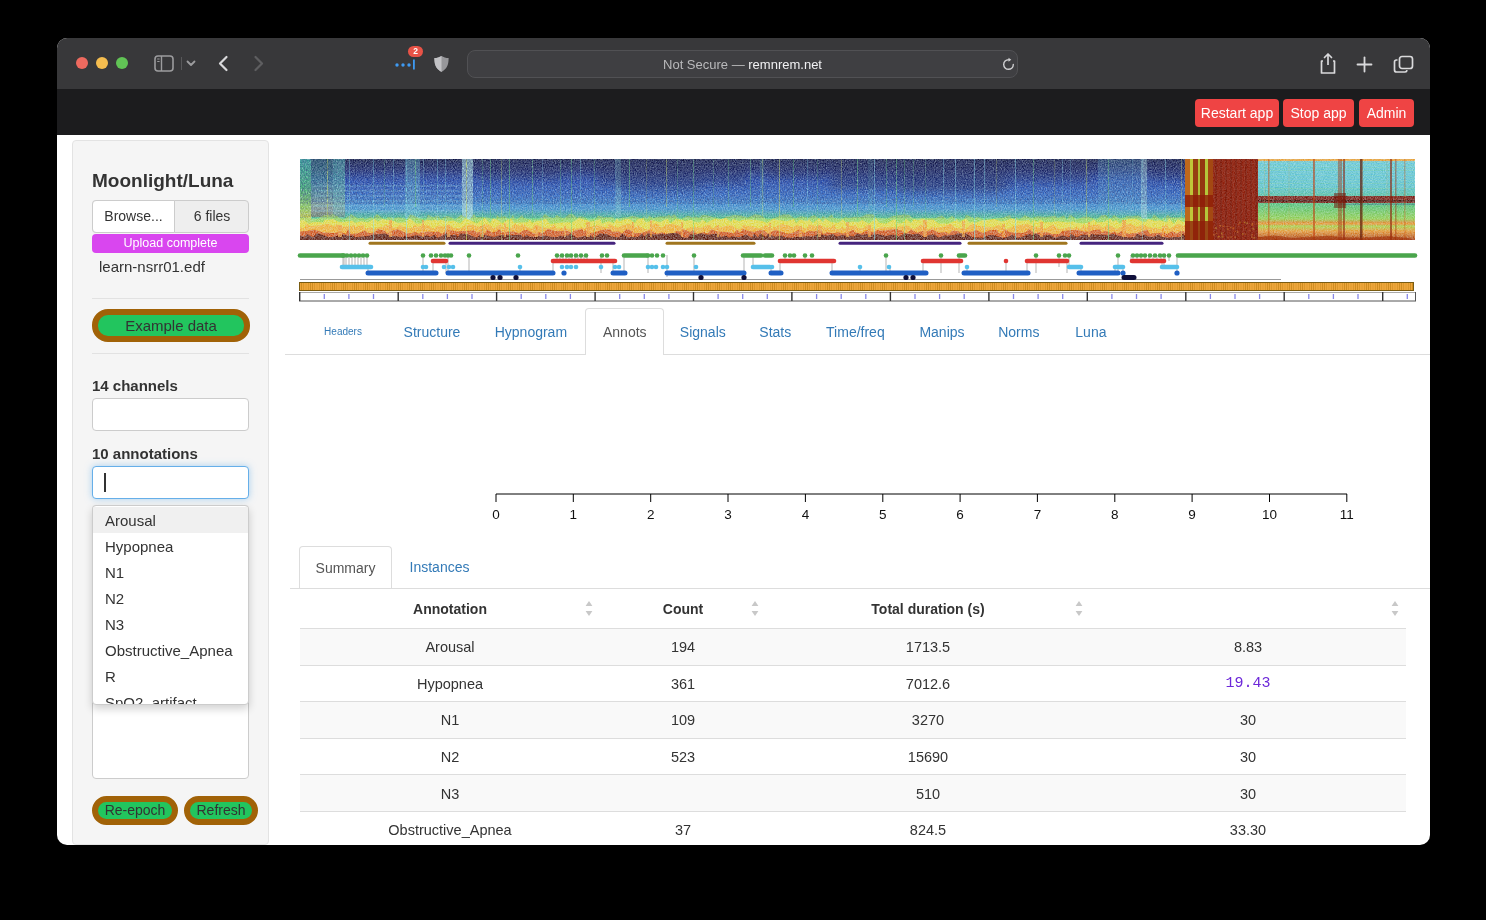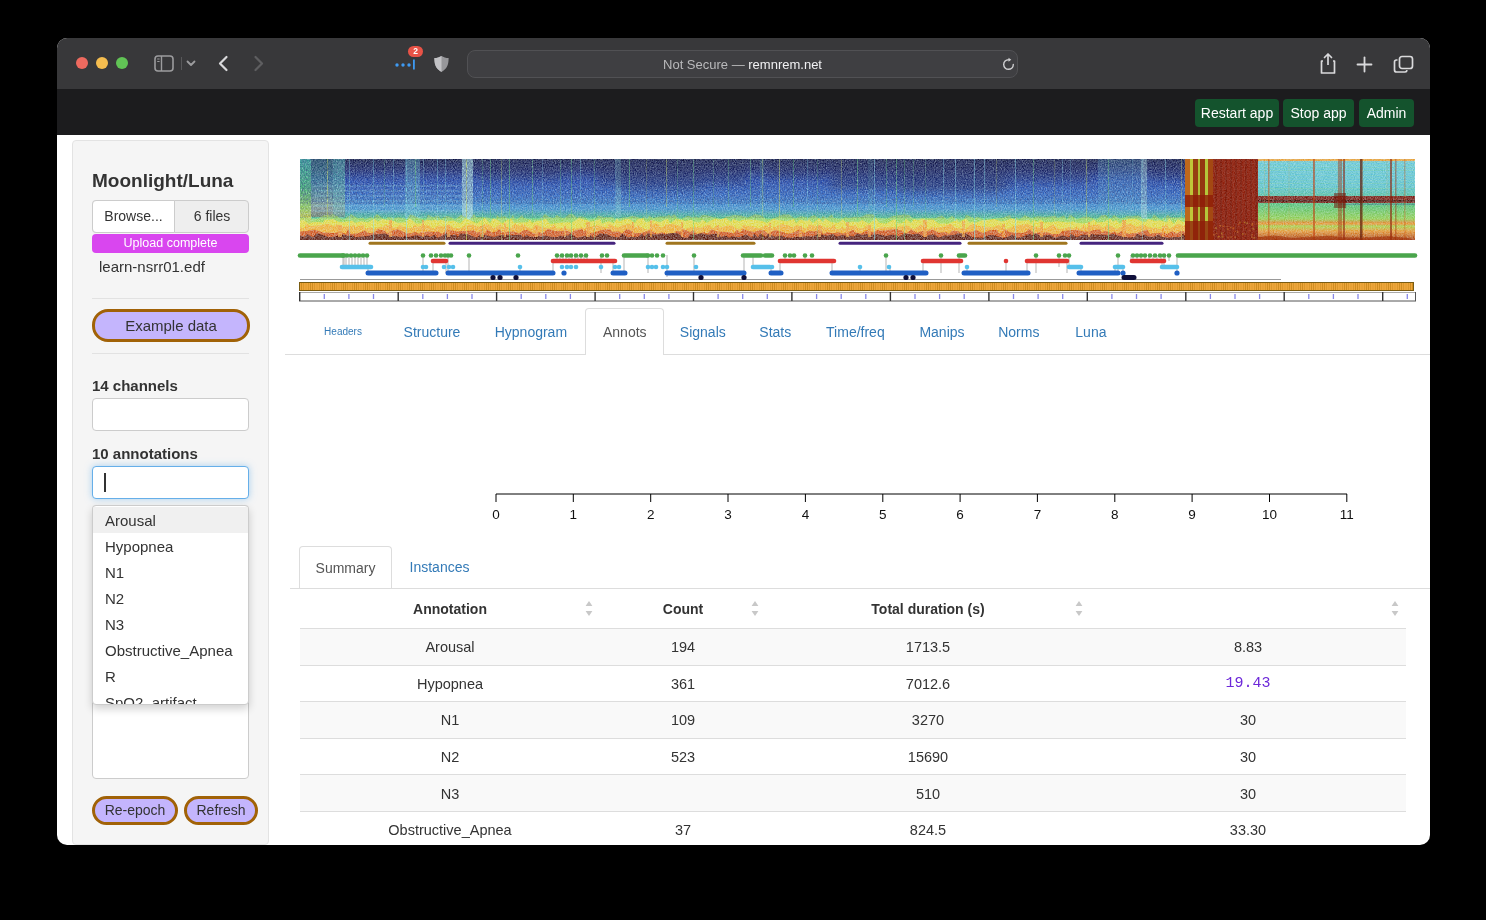--- a/index.html
+++ b/index.html
@@ -1,19 +1,19 @@
 <!DOCTYPE html>
 <html><head><meta charset="utf-8"><style>
 html,body{margin:0;padding:0;background:#000;width:1486px;height:920px;overflow:hidden;}
 *{box-sizing:border-box;}
 body{font-family:"Liberation Sans",sans-serif;}
 #win{position:absolute;left:57px;top:38px;width:1373px;height:807px;border-radius:10px;overflow:hidden;background:#fff;}
 .ab{position:absolute;}
-.btnw{position:absolute;background:#c4b5fd;border:3px solid #a16207;border-radius:16px;color:#333;display:flex;align-items:center;justify-content:center;}
-.navbtn{position:absolute;background:#14532d;border-radius:4px;color:#fff;font-size:14px;display:flex;align-items:center;justify-content:center;}
+.btnw{position:absolute;background:#22c55e;border:6px solid #a16207;border-radius:16px;color:#333;display:flex;align-items:center;justify-content:center;}
+.navbtn{position:absolute;background:#ef4444;border-radius:4px;color:#fff;font-size:14px;display:flex;align-items:center;justify-content:center;}
 </style></head><body>
 <div id="win">
 
 <div class="ab" style="left:0;top:0;width:1373px;height:51px;background:#38383a;"></div>
 <div class="ab" style="left:19px;top:19px;width:12px;height:12px;border-radius:6px;background:#ee6a5f;"></div>
 <div class="ab" style="left:39px;top:19px;width:12px;height:12px;border-radius:6px;background:#f5bd4f;"></div>
 <div class="ab" style="left:59px;top:19px;width:12px;height:12px;border-radius:6px;background:#61c455;"></div>
 <svg class="ab" style="left:97px;top:17px;" width="20" height="17" viewBox="0 0 20 17">
 <rect x="1" y="1" width="18" height="15" rx="3" fill="none" stroke="#9c9c9e" stroke-width="1.6"></rect>
 <line x1="7.5" y1="1" x2="7.5" y2="16" stroke="#9c9c9e" stroke-width="1.4"></line>

